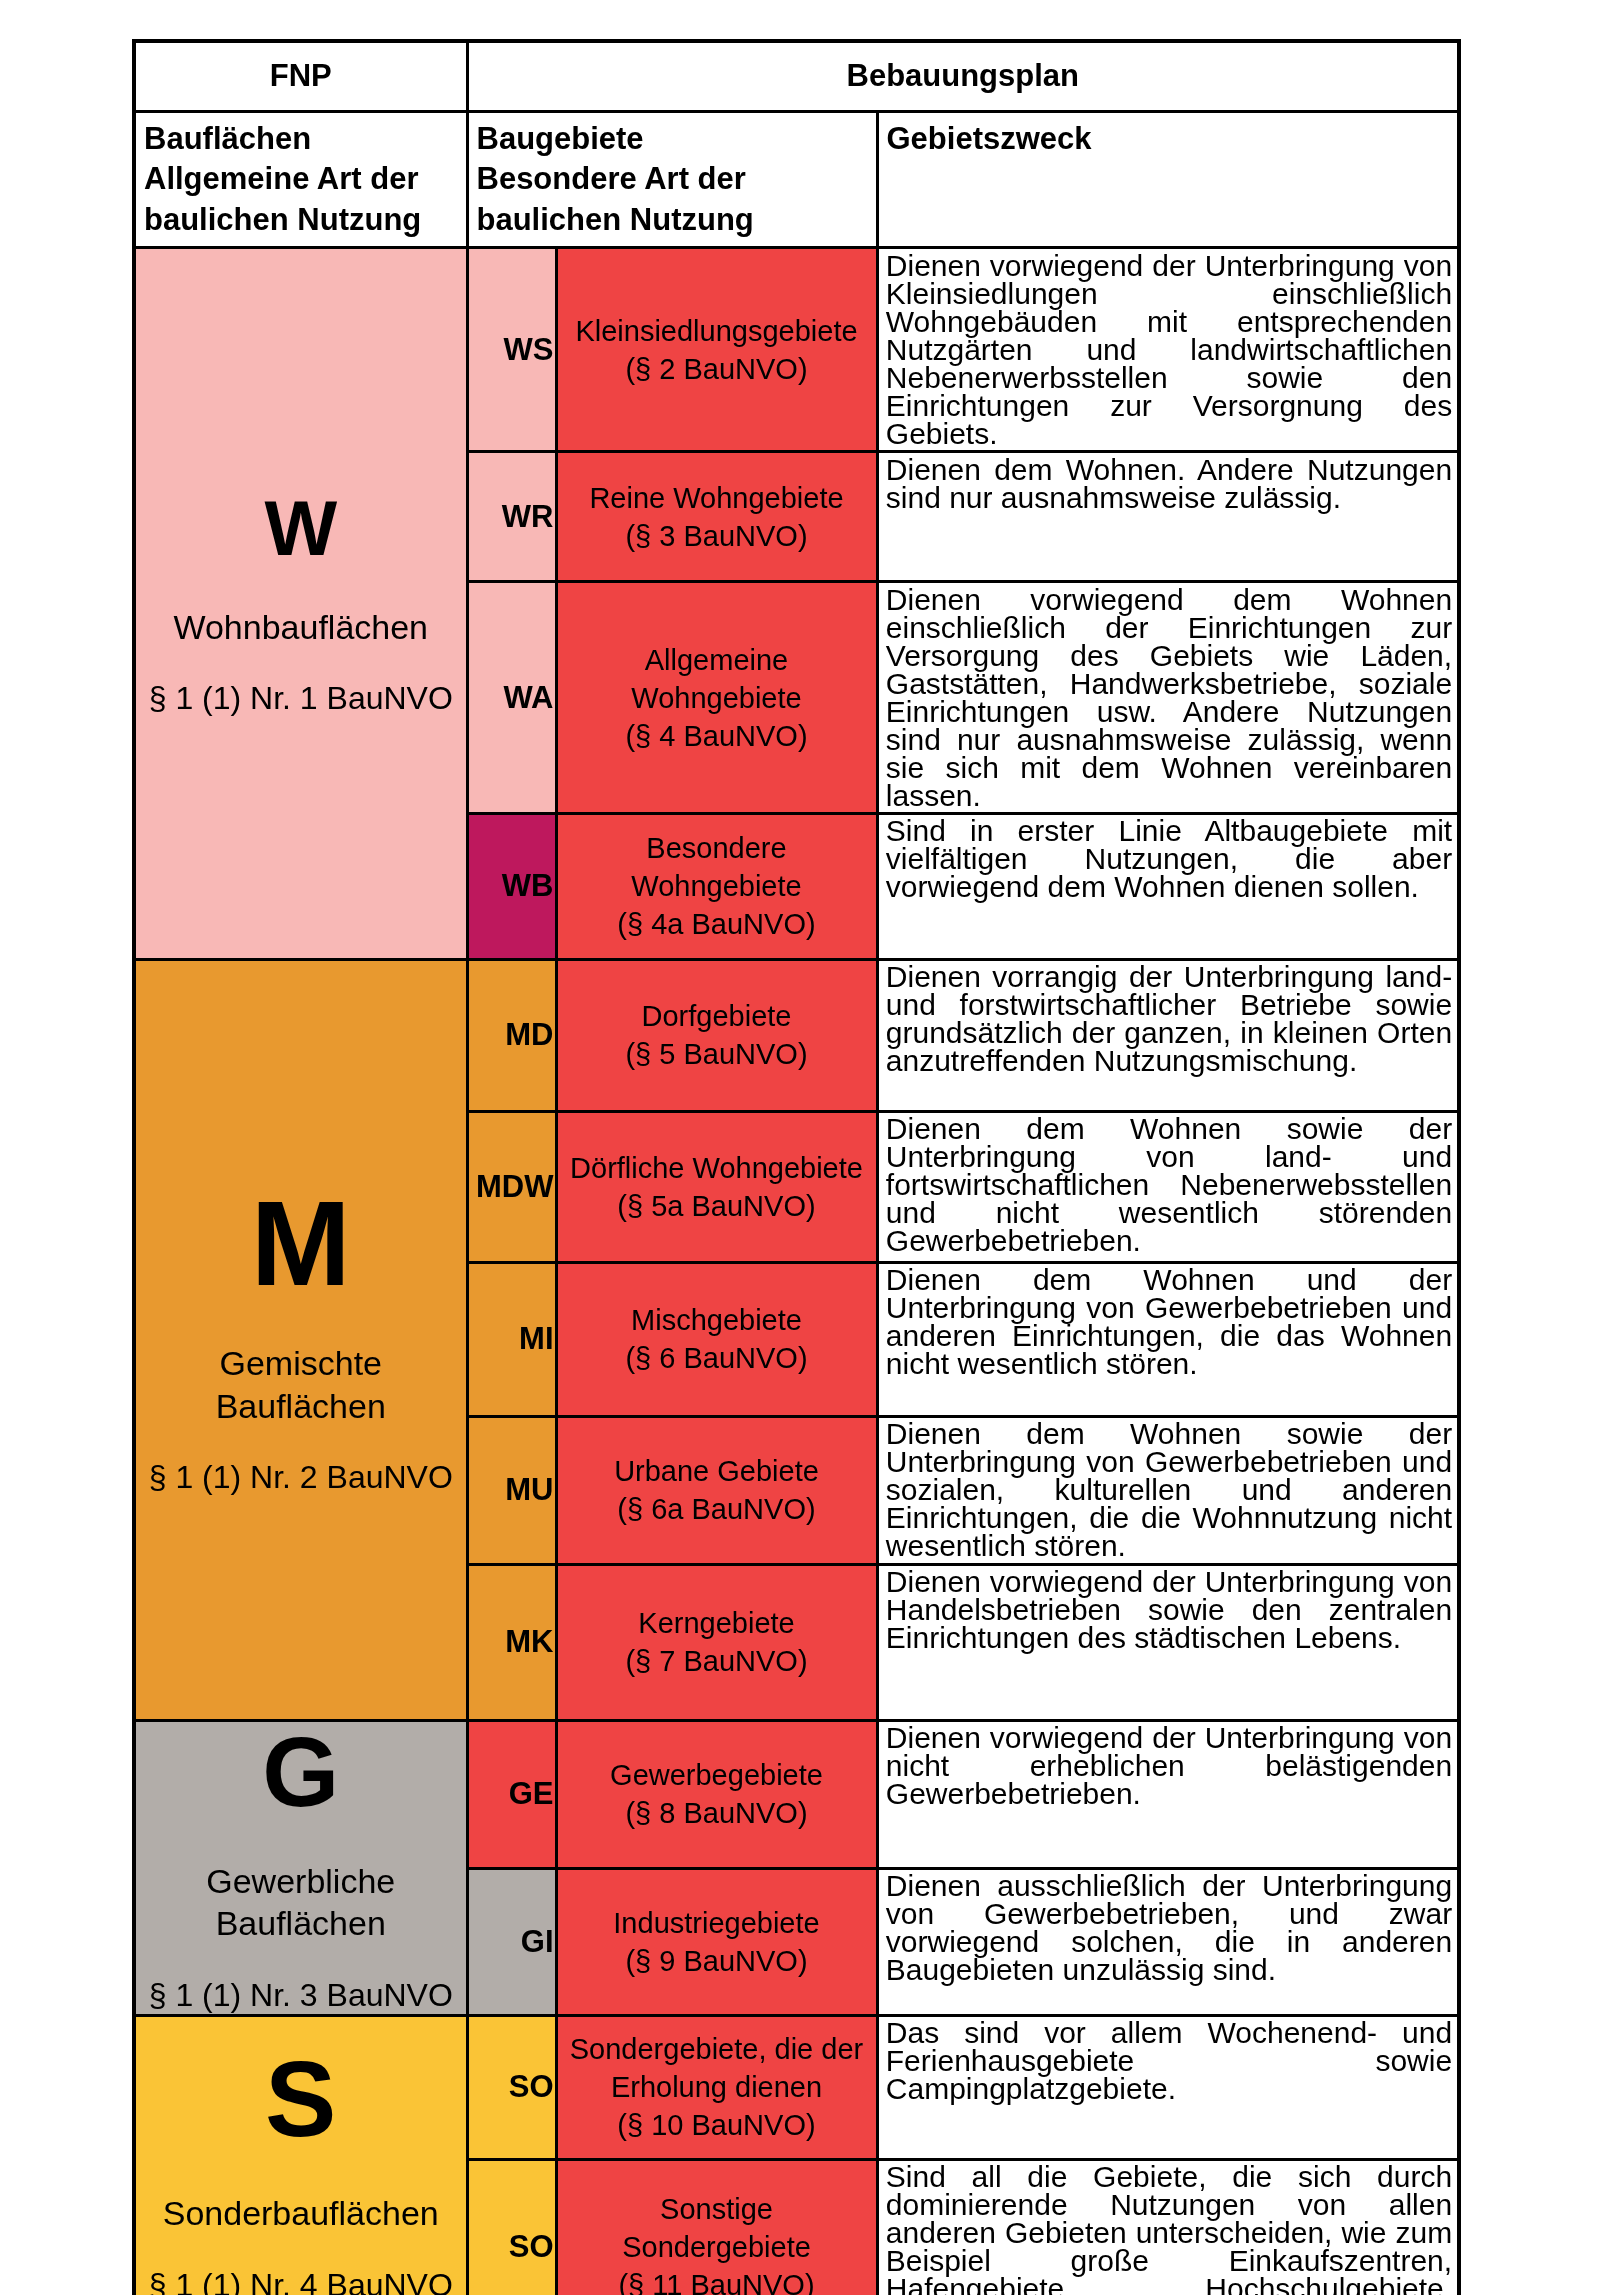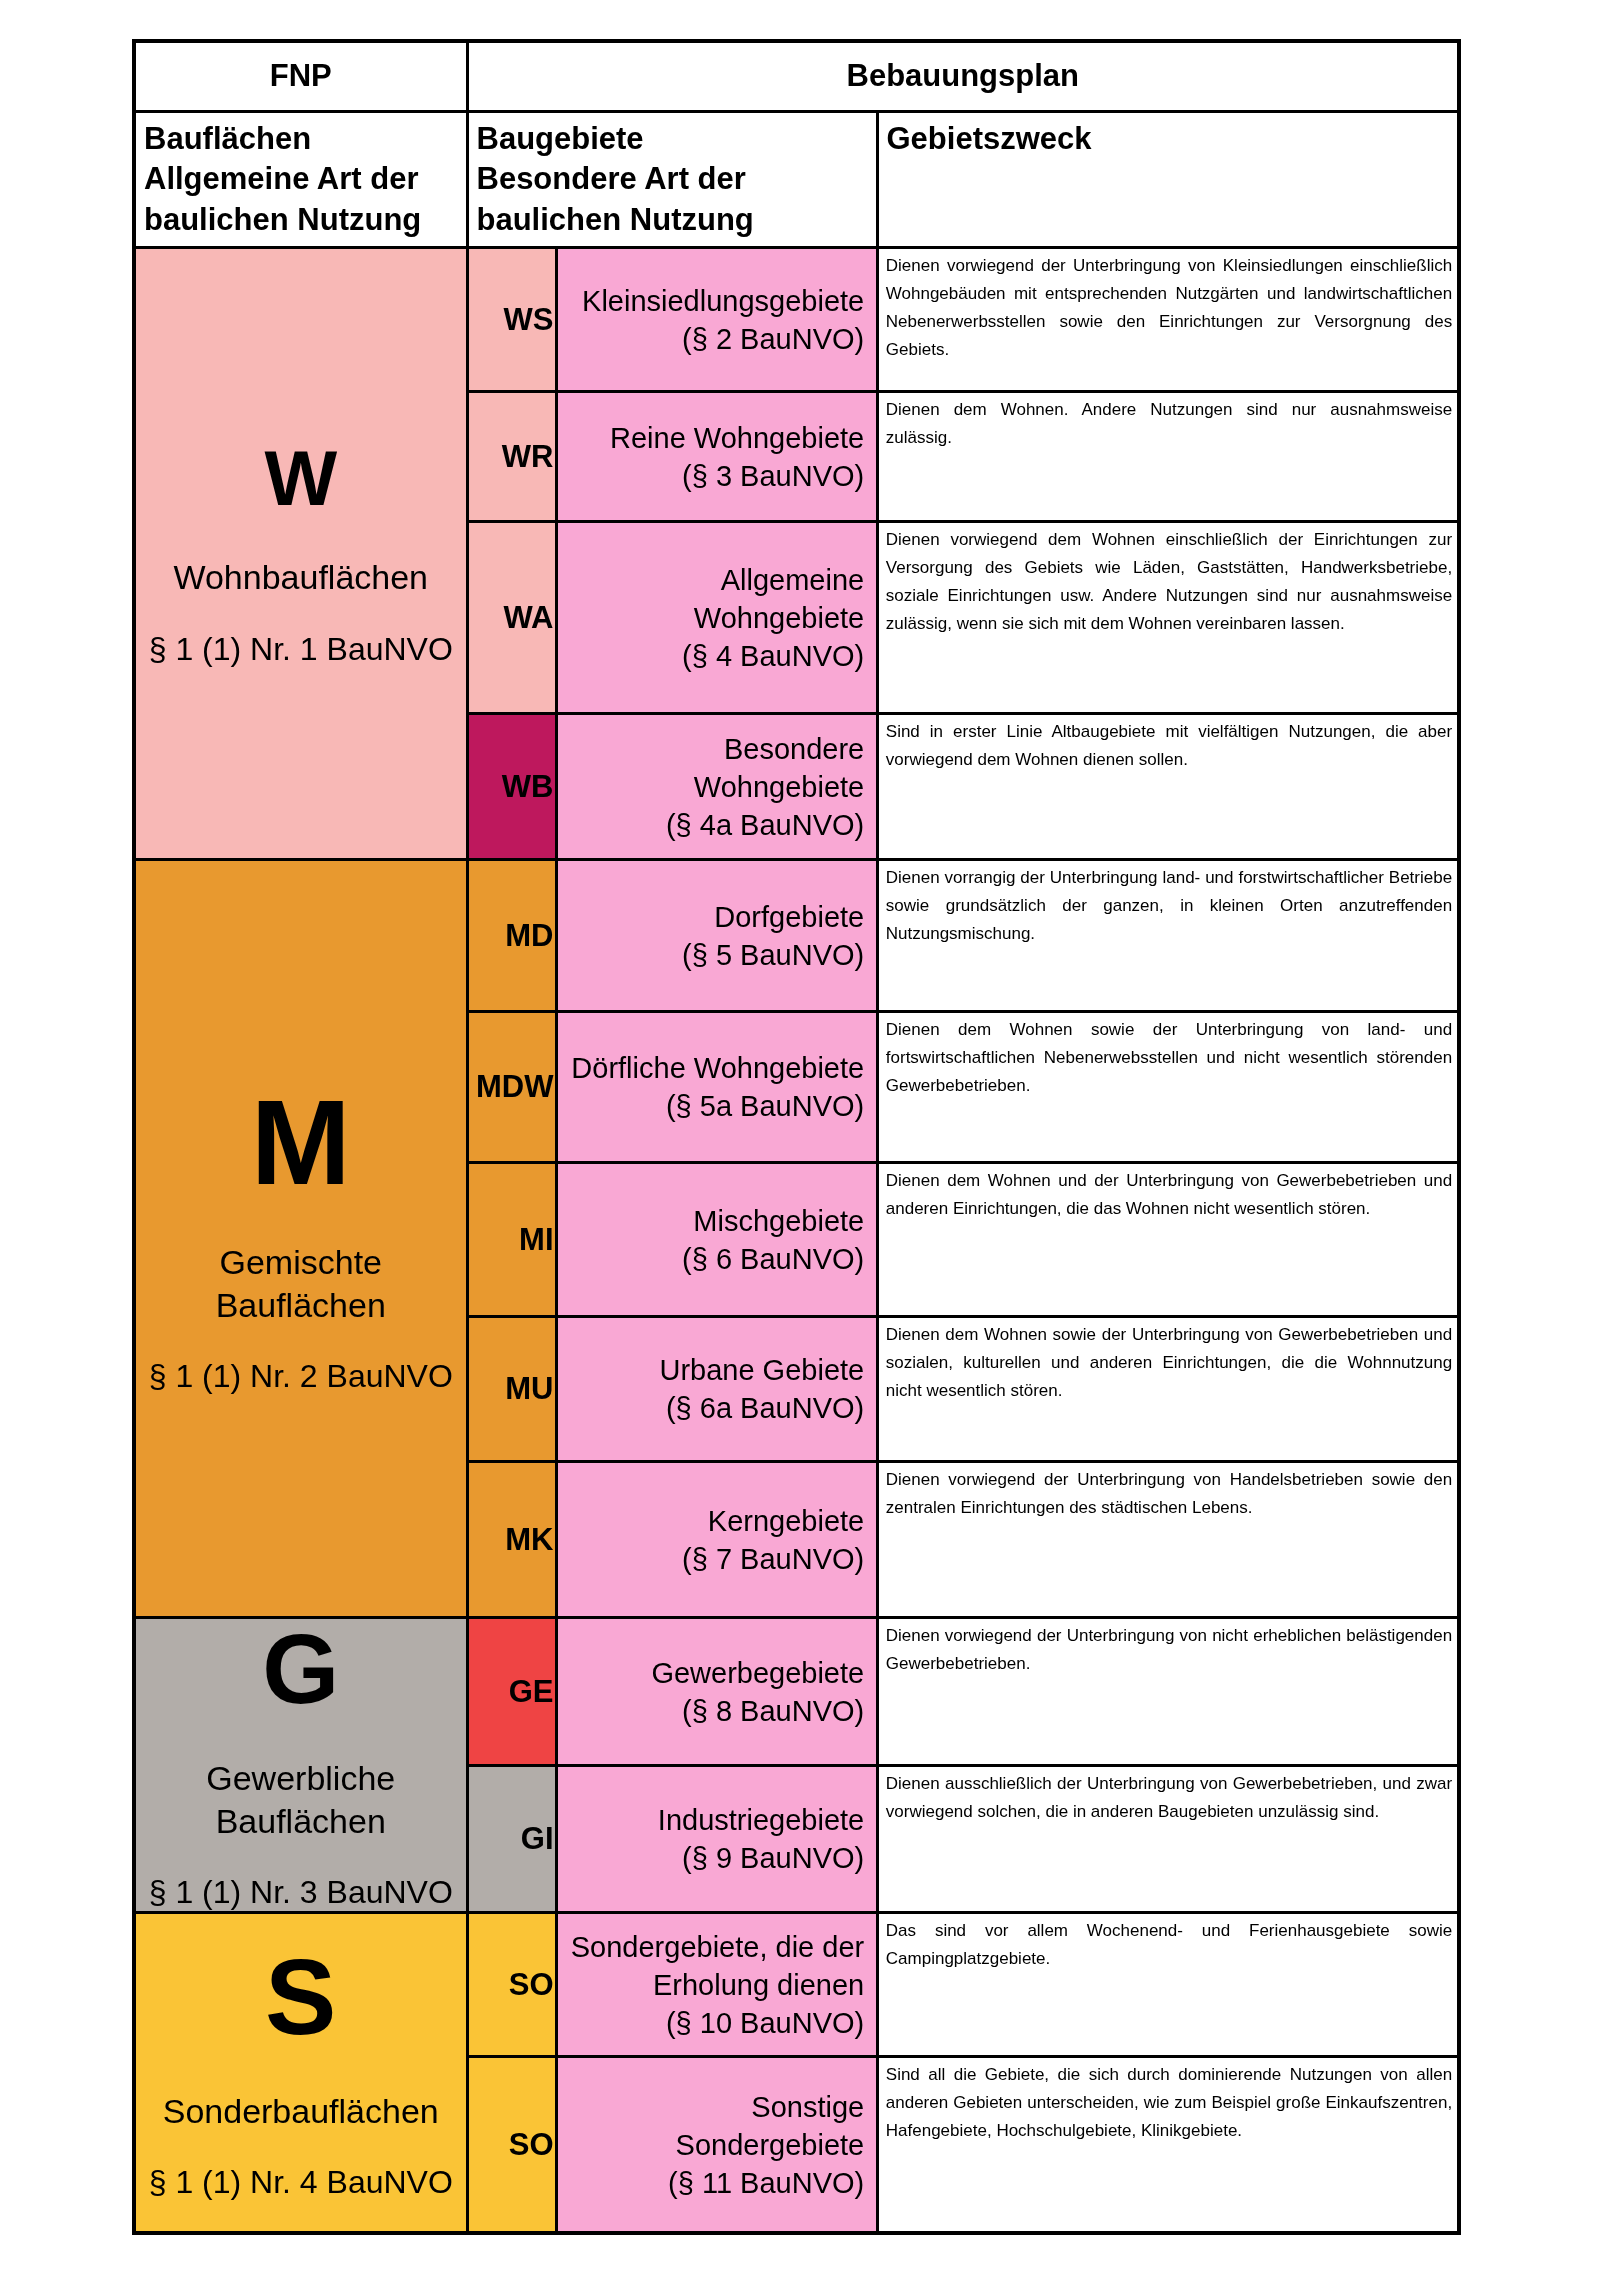--- a/index.html
+++ b/index.html
@@ -75,28 +75,28 @@
   td.code {
     font-size: 31px;
     font-weight: bold;
     text-align: right;
     vertical-align: middle;
   }
   
   td.district {
     font-size: 29px;
     line-height: 38px;
-    text-align: right;
+    text-align: center;
     vertical-align: middle;
     padding: 3.2px 11.3px;
-    background: #f9a8d4;
+    background: #ef4444;
   }
   
   td.purpose {
-    font-size: 17px;
+    font-size: 30px;
     line-height: 28px;
     text-align: justify;
     vertical-align: top;
     padding: 2.4px 4.9px 2.4px 7.3px;
     background: #fff;
   }
 </style>
 </head>
 <body>
 

